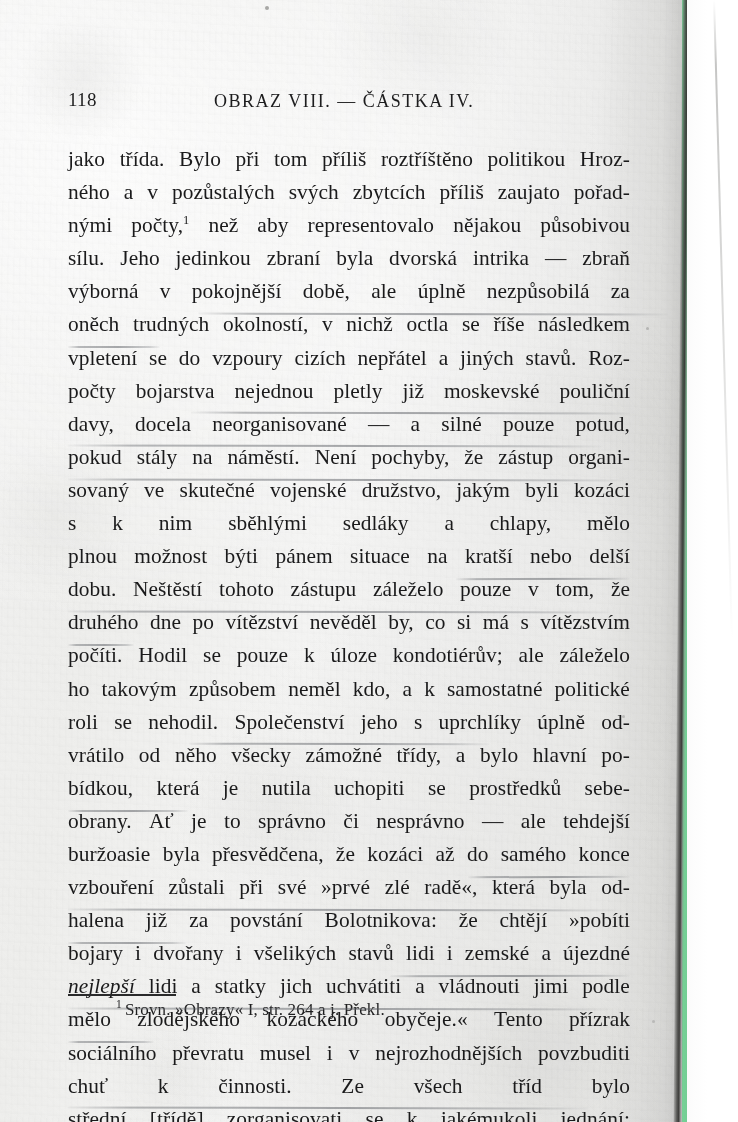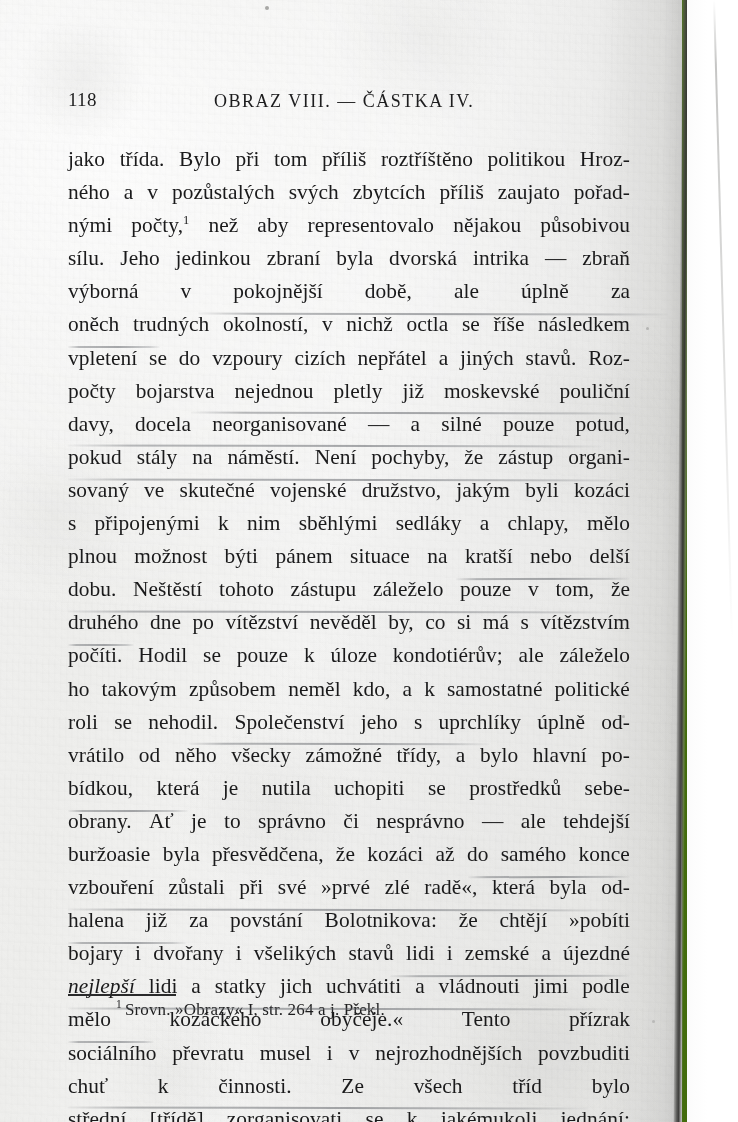--- a/index.html
+++ b/index.html
@@ -7,21 +7,21 @@
     margin: 0;
     padding: 0;
     background: #ffffff;
   }
 
   .scan {
     position: relative;
     width: 738px;
     height: 1122px;
     overflow: hidden;
-    background: #4d7c0f;
+    background: #86efac;
     font-family: "Liberation Serif", "DejaVu Serif", serif;
   }
 
   
   .paper {
     position: absolute;
     left: 0;
     top: 0;
     width: 682px;
     height: 1122px;
@@ -303,20 +303,21 @@
           </span>
         </div>
         <div class="ln just">
           <span class="txt">
             <span>výborná</span>
             <span>v</span>
             <span>pokojnější</span>
             <span>době,</span>
             <span>ale</span>
             <span>úplně</span>
+            <span>nezpůsobilá</span>
             <span>za</span>
           </span>
         </div>
         <div class="ln just">
           <span class="txt">
             <span>oněch</span>
             <span>trudných</span>
             <span>okolností,</span>
             <span>v</span>
             <span>nichž</span>
@@ -384,21 +385,20 @@
             <span>vojenské</span>
             <span>družstvo,</span>
             <span>jakým</span>
             <span>byli</span>
             <span>kozáci</span>
           </span>
         </div>
         <div class="ln just">
           <span class="txt">
             <span>s</span>
-            <span>připojenými</span>
             <span>k</span>
             <span>nim</span>
             <span>sběhlými</span>
             <span>sedláky</span>
             <span>a</span>
             <span>chlapy,</span>
             <span>mělo</span>
           </span>
         </div>
         <div class="ln just">
@@ -585,20 +585,21 @@
             <span>uchvátiti</span>
             <span>a</span>
             <span>vládnouti</span>
             <span>jimi</span>
             <span>podle</span>
           </span>
         </div>
         <div class="ln just">
           <span class="txt">
             <span>mělo</span>
+            <span>zlodějského</span>
             <span>kozáckého</span>
             <span>obyčeje.«</span>
             <span>Tento</span>
             <span>přízrak</span>
           </span>
         </div>
         <div class="ln just">
           <span class="txt">
             <span>sociálního</span>
             <span>převratu</span>

